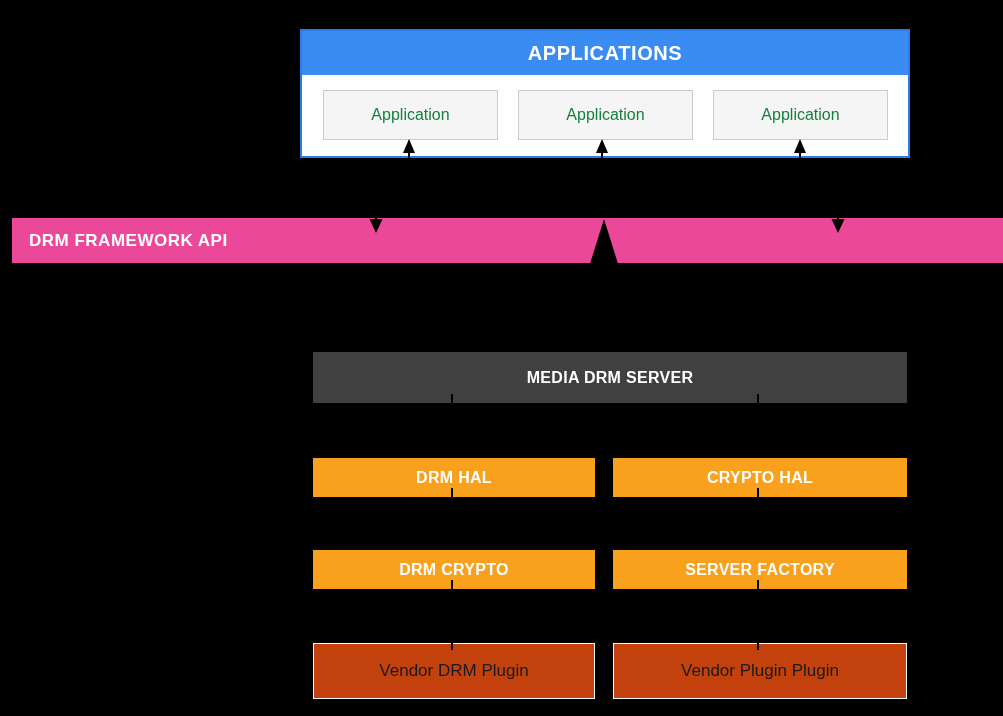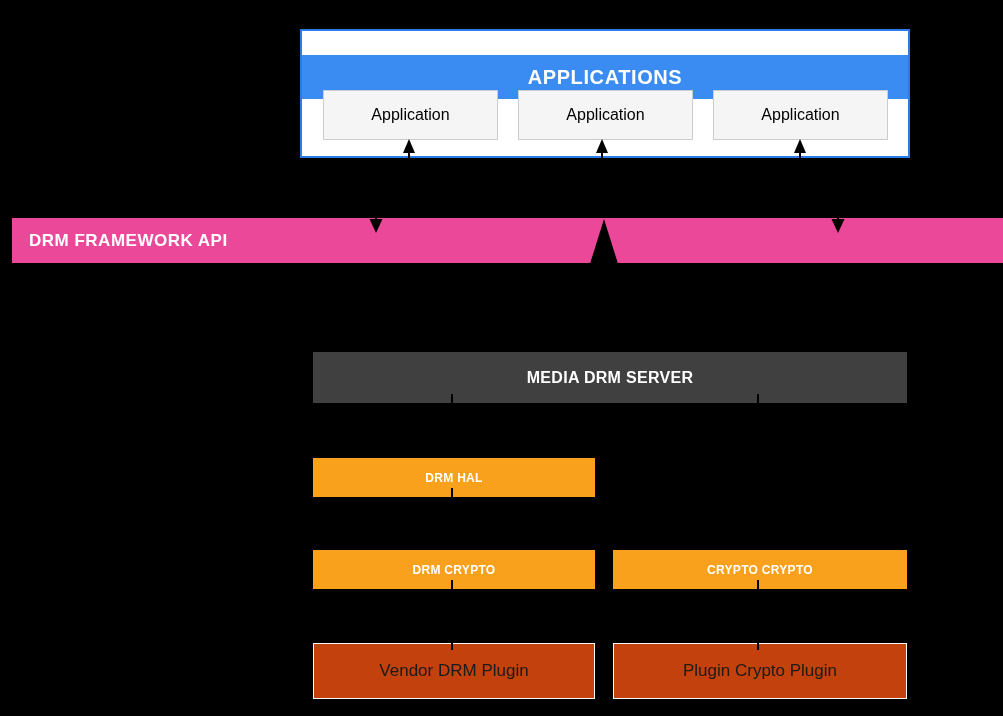--- a/index.html
+++ b/index.html
@@ -12,26 +12,25 @@
 
   
   .apps-container{
     left:300px;top:29px;width:610px;height:129px;
     background:#ffffff;border:2px solid #2b7ce8;z-index:1;
   }
   .apps-header{
     position:absolute;left:0;top:0;right:0;height:44px;
     background:#3a8cf2;color:#ffffff;font-size:20px;font-weight:bold;
     letter-spacing:0.6px;
-    margin-top:24px;
   }
   .app-box{
     top:90px;width:175px;height:50px;
     background:#f5f5f5;border:1px solid #c9cdd1;
-    color:#000000;font-size:16px;z-index:2;
+    color:#15803d;font-size:16px;z-index:2;
   }
   .app-1{left:323px;}
   .app-2{left:518px;}
   .app-3{left:713px;}
 
   
   .framework-bar{
     left:12px;top:218px;width:1000px;height:45px;
     background:#ec4899;color:#ffffff;font-size:17px;font-weight:bold;
     letter-spacing:0.5px;display:flex;align-items:center;
@@ -40,21 +39,21 @@
 
   
   .server-bar{
     left:313px;top:352px;width:594px;height:51px;
     background:#404040;color:#ffffff;font-size:16px;font-weight:bold;
     letter-spacing:0.3px;z-index:1;
   }
 
   
   .orange-box{
-    background:#f9a11c;color:#ffffff;font-size:12px;font-weight:bold;
+    background:#f9a11c;color:#ffffff;font-size:16px;font-weight:bold;
     letter-spacing:0.3px;z-index:1;
   }
   .col-1{left:313px;width:282px;}
   .col-2{left:613px;width:294px;}
   .row-hal{top:458px;height:39px;}
   .row-factory{top:550px;height:39px;}
 
   
   .plugin-box{
     top:643px;height:56px;
@@ -77,26 +76,27 @@
   <div class="abs center app-box app-2">Application</div>
   <div class="abs center app-box app-3">Application</div>
 
   <div class="abs framework-bar">
     <span>DRM FRAMEWORK API</span>
   </div>
 
   <div class="abs center server-bar">MEDIA DRM SERVER</div>
 
   <div class="abs center orange-box col-1 row-hal">DRM HAL</div>
+  <div class="abs center orange-box col-2 row-hal">CRYPTO HAL</div>
 
   <div class="abs center orange-box col-1 row-factory">DRM CRYPTO</div>
-  <div class="abs center orange-box col-2 row-factory">CRYPTO CRYPTO</div>
+  <div class="abs center orange-box col-2 row-factory">SERVER FACTORY</div>
 
   <div class="abs center plugin-box col-1">Vendor DRM Plugin</div>
-  <div class="abs center plugin-box col-2">Plugin Crypto Plugin</div>
+  <div class="abs center plugin-box col-2">Vendor Plugin Plugin</div>
 
   <svg class="overlay" width="1003" height="716" viewBox="0 0 1003 716">
 
     <g>
       <line x1="409" y1="146" x2="409" y2="172" stroke="#000" stroke-width="2"></line>
       <polygon points="409,139 403,153 415,153" fill="#000"></polygon>
     </g>
     <g>
       <line x1="602" y1="146" x2="602" y2="172" stroke="#000" stroke-width="2"></line>
       <polygon points="602,139 596,153 608,153" fill="#000"></polygon>

